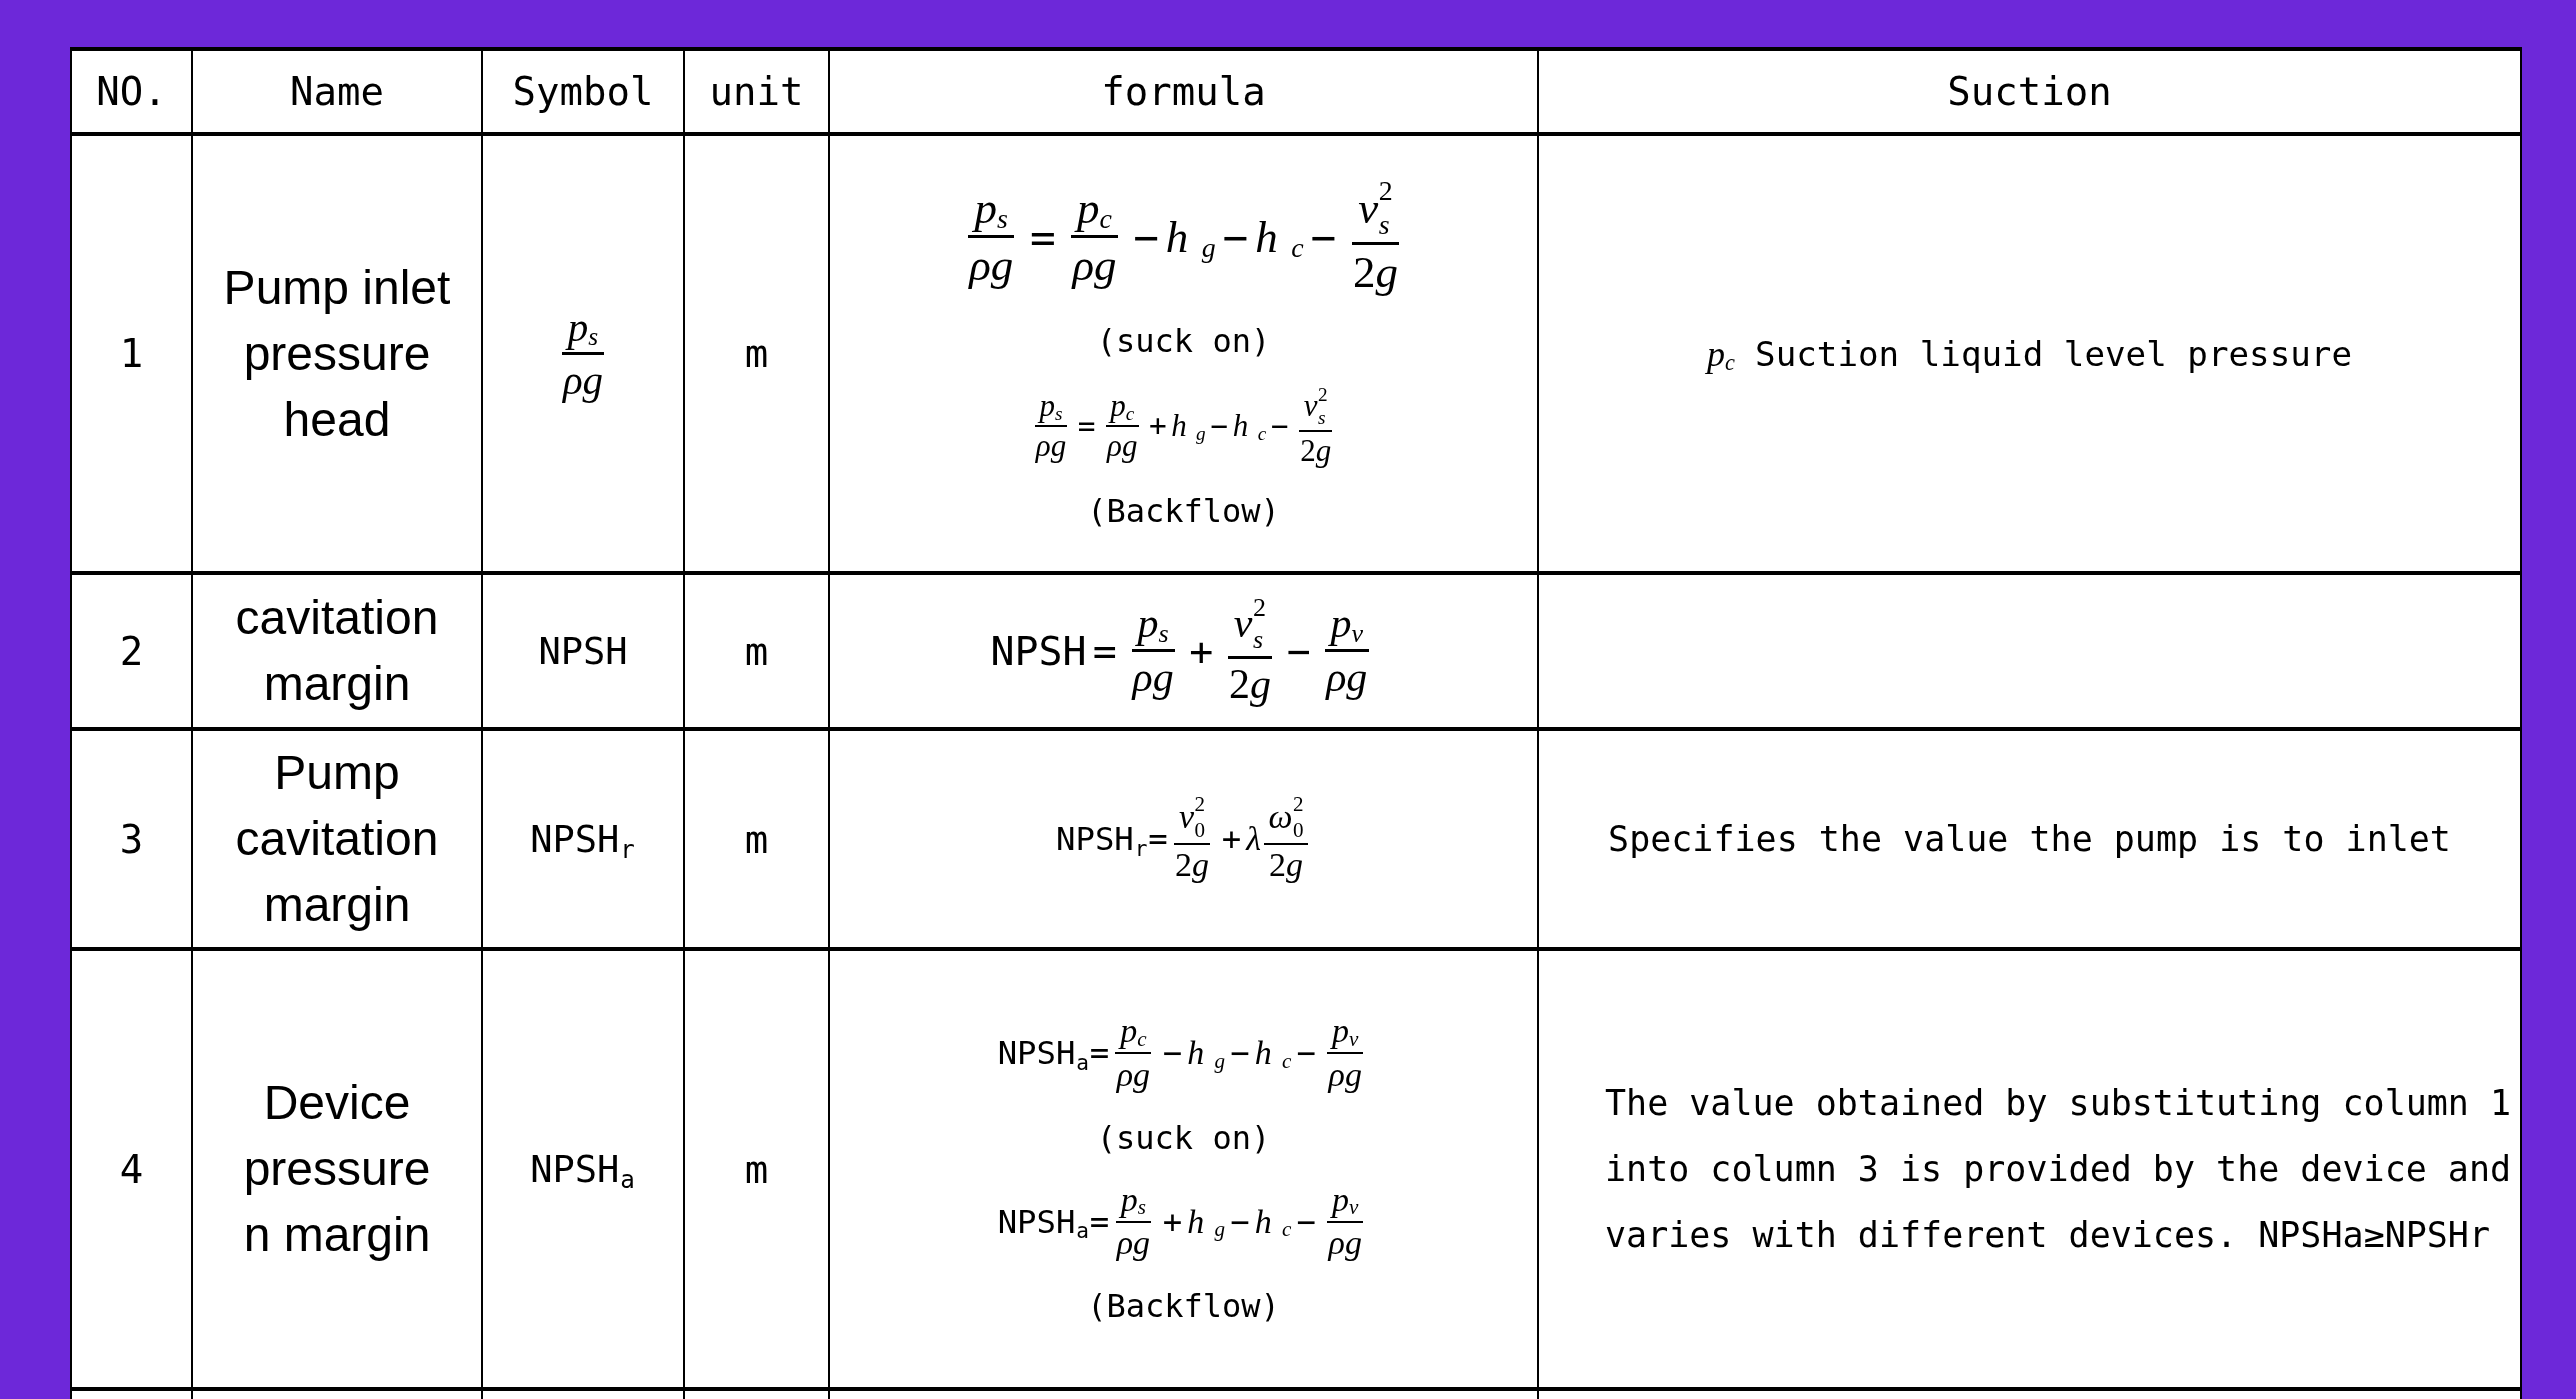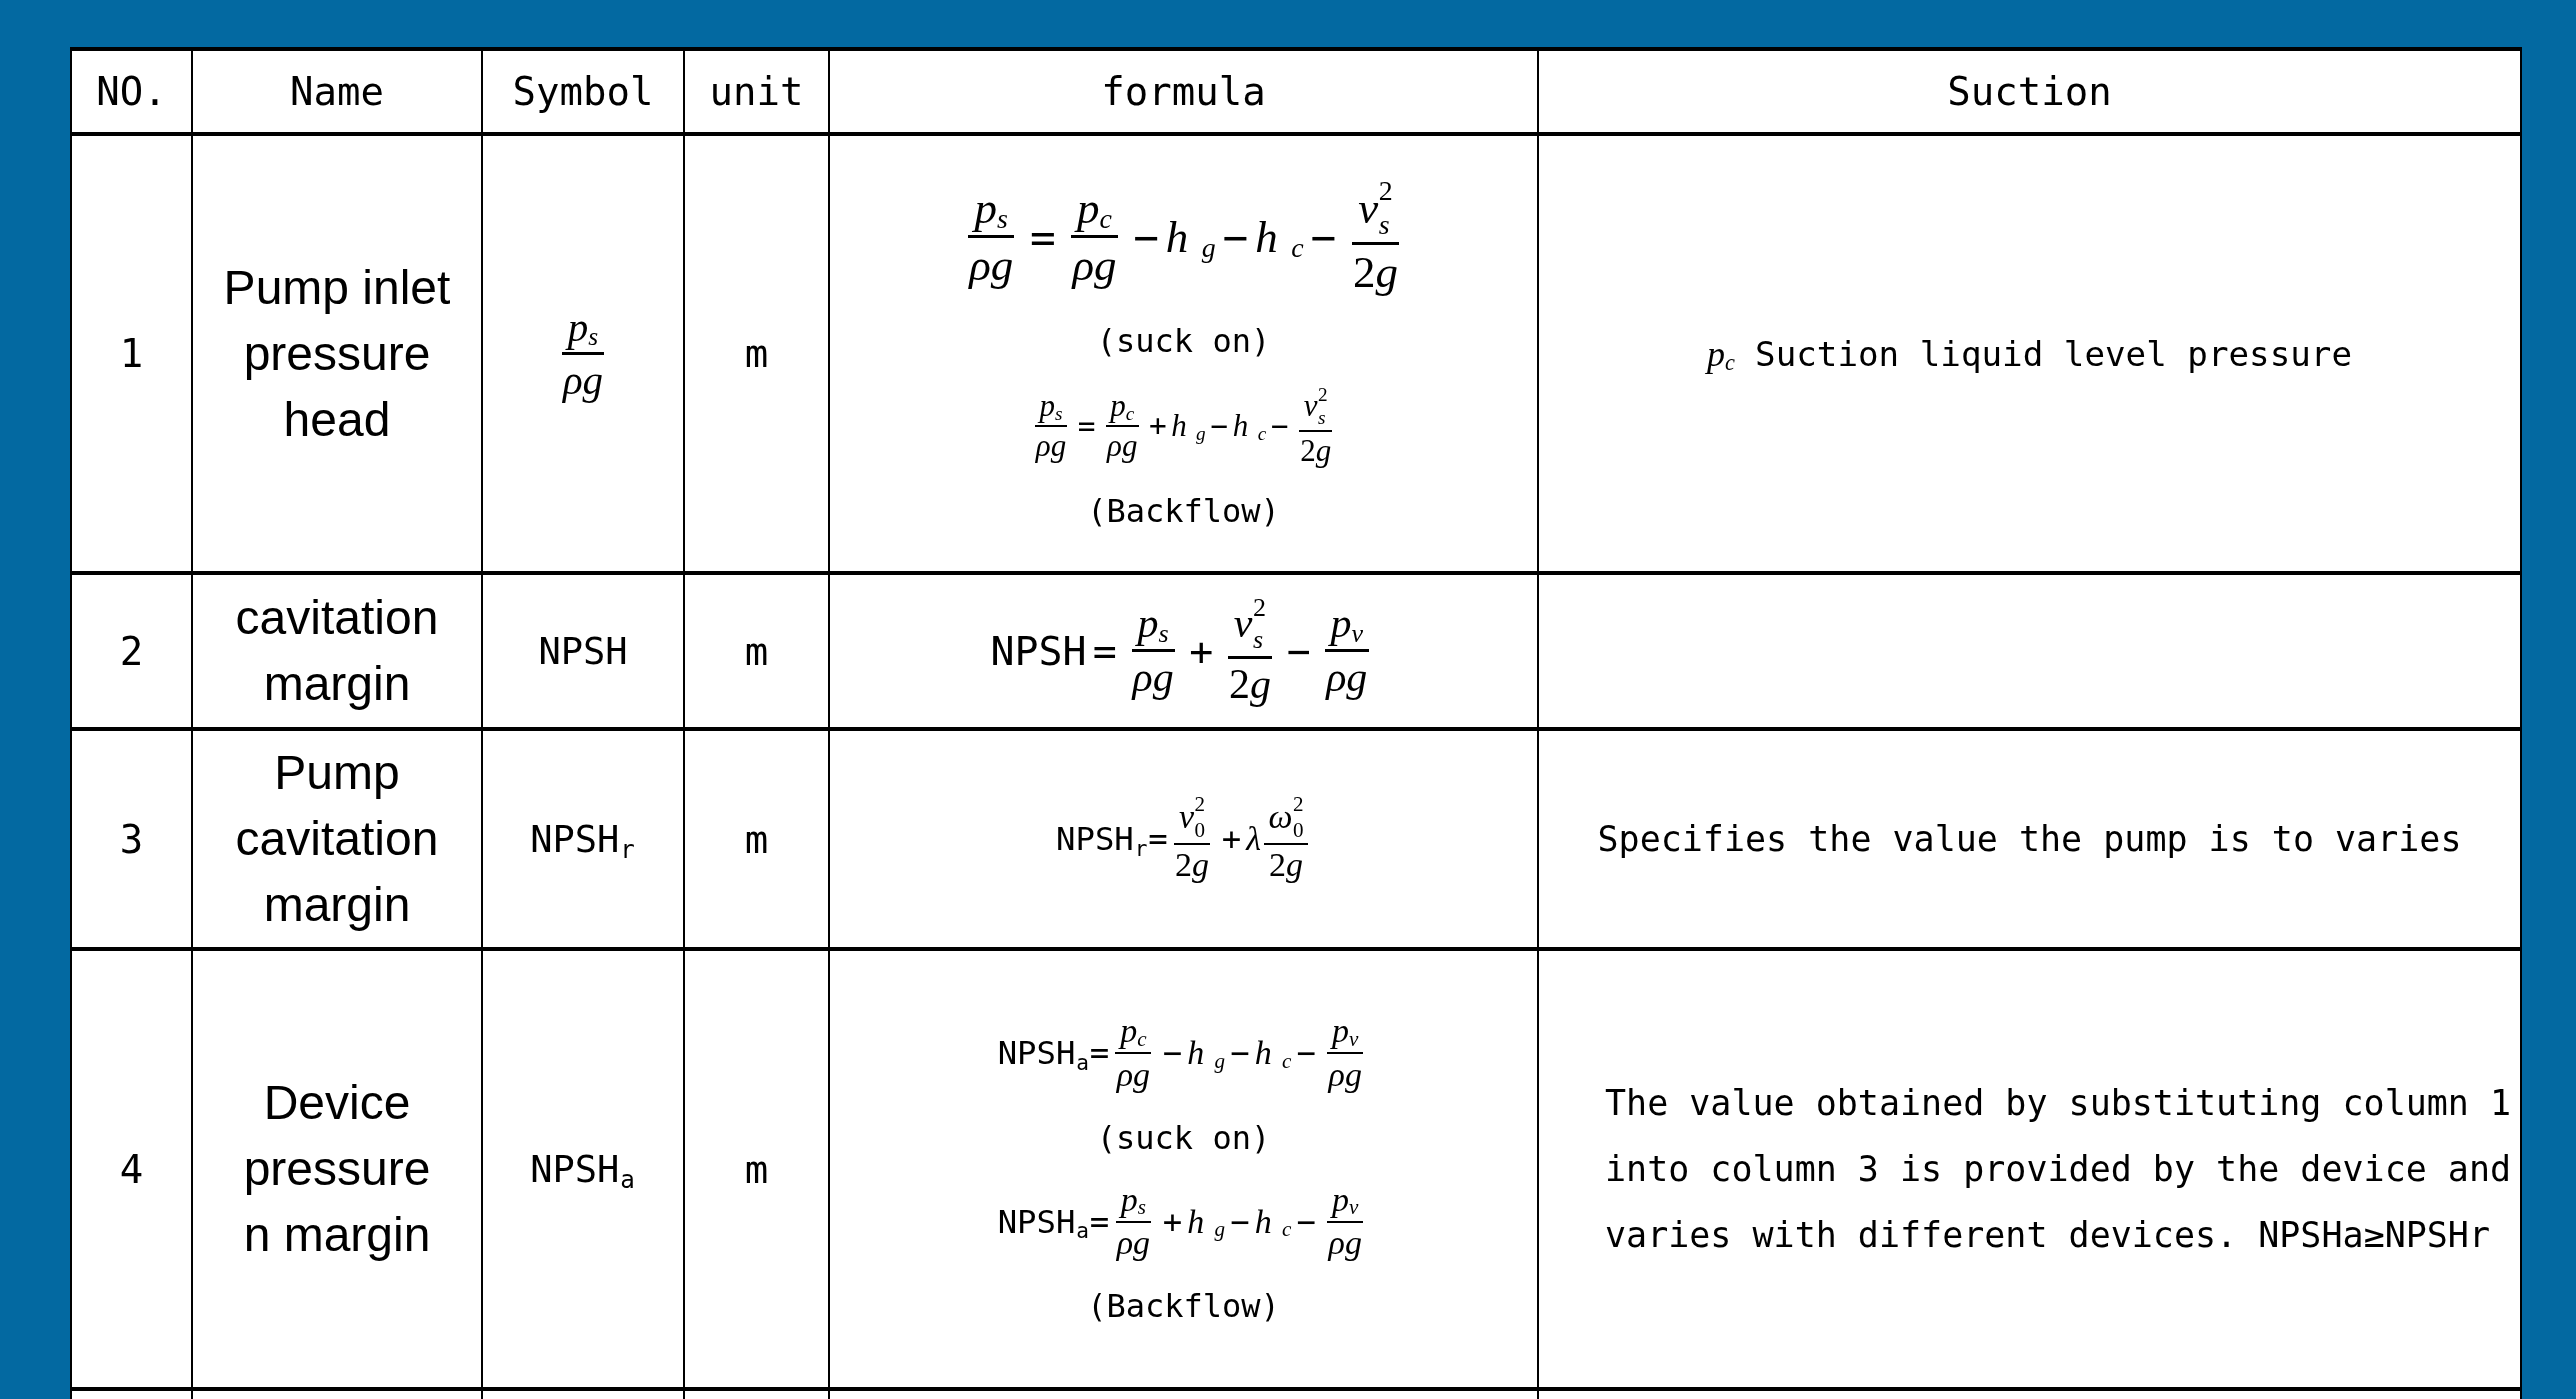--- a/index.html
+++ b/index.html
@@ -1,19 +1,19 @@
 <!DOCTYPE html>
 <html style="font-size:8.6px"><head>
 <meta charset="utf-8">
 <style>
   html,body{margin:0;padding:0;}
   body{width:2576px;height:1399px;position:relative;overflow:hidden;background:#ffffff;color:#000;}
   *{box-sizing:border-box;}
 
-  .page{position:absolute;inset:0;background:#0369a1;}
+  .page{position:absolute;inset:0;background:#6d28d9;}
 
   .tbl{
     position:absolute;left:70px;top:47px;
     display:grid;
     grid-template-columns:121px 290px 202px 145px 709px 983px;
     grid-template-rows:85px 439px 156px 220px 440px 108px;
     border-top:4.3px solid #000;
     border-left:2.7px solid #000;
     background:#fff;
   }
@@ -292,21 +292,21 @@
             </span>
             <span class="fd">
               <span class="mu">2</span>
               <span class="mv">g</span>
             </span>
           </span>
         </div>
       </div>
       <div class="c rcell">
         <div class="rlines center">
-          <div class="rline">Specifies the value the pump is to varies</div>
+          <div class="rline">Specifies the value the pump is to inlet</div>
         </div>
       </div>
       <div class="c tcell">4</div>
       <div class="c ncell">
         <div>Device</div>
         <div>pressure</div>
         <div>n margin</div>
       </div>
       <div class="c">
         <div class="math sz-symtxt">

